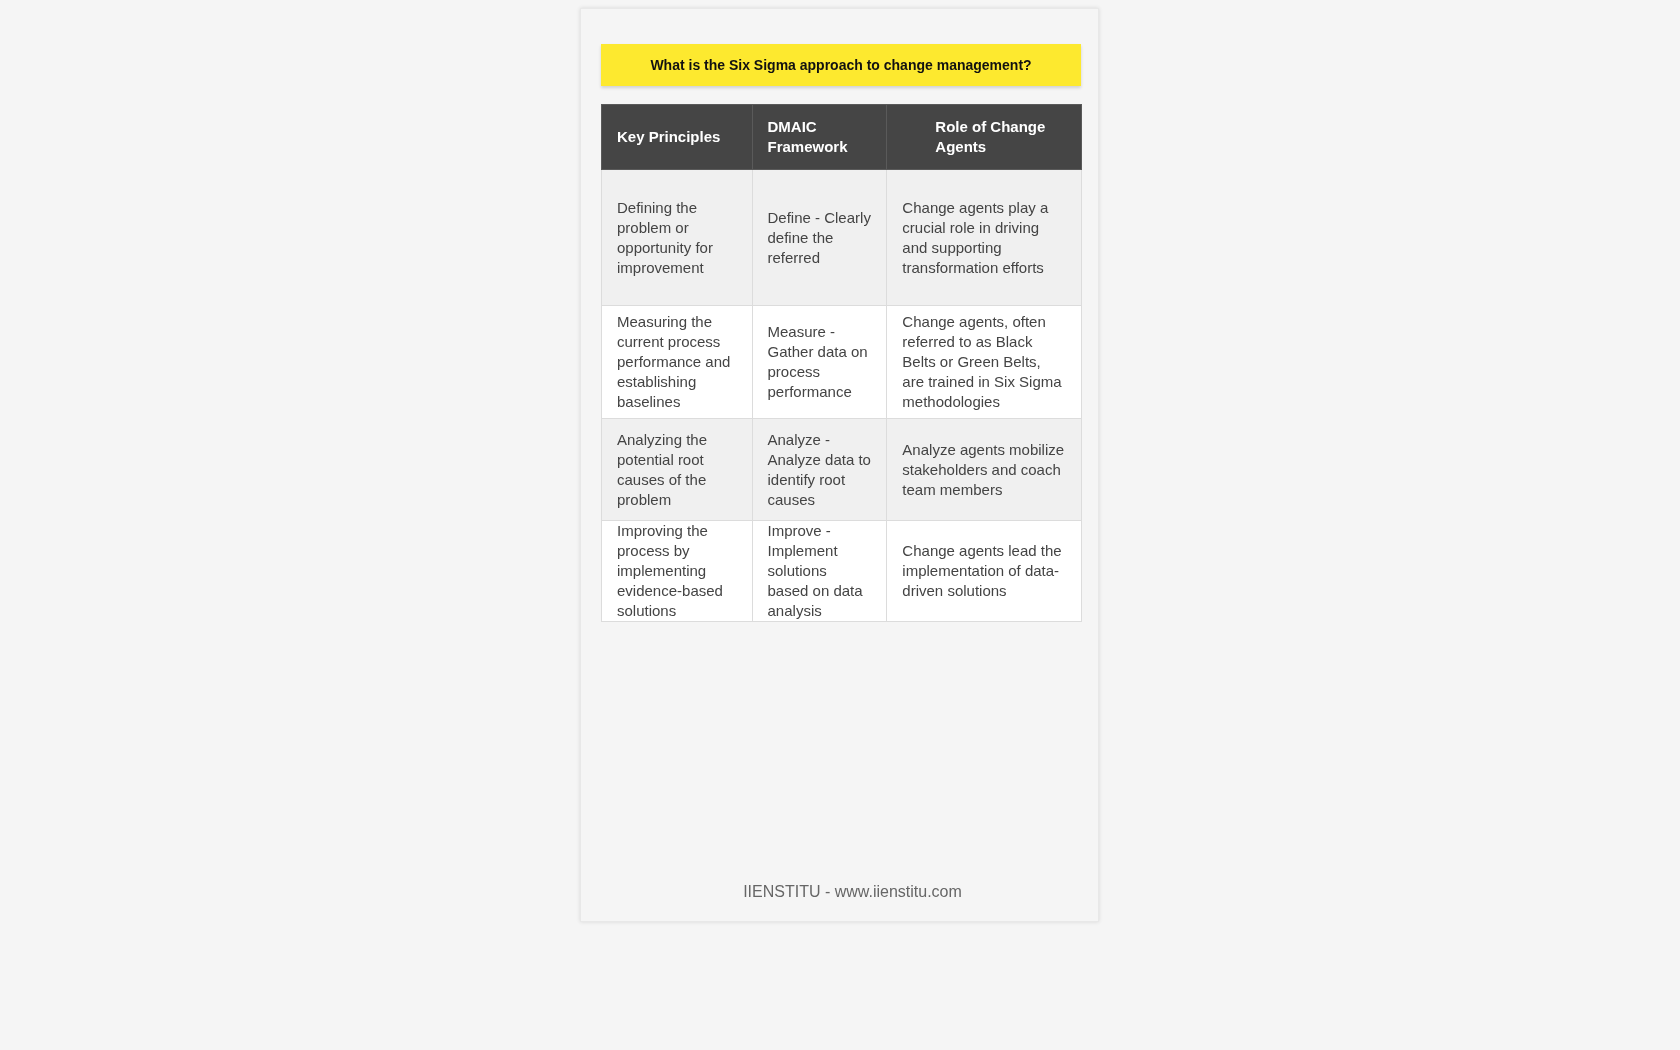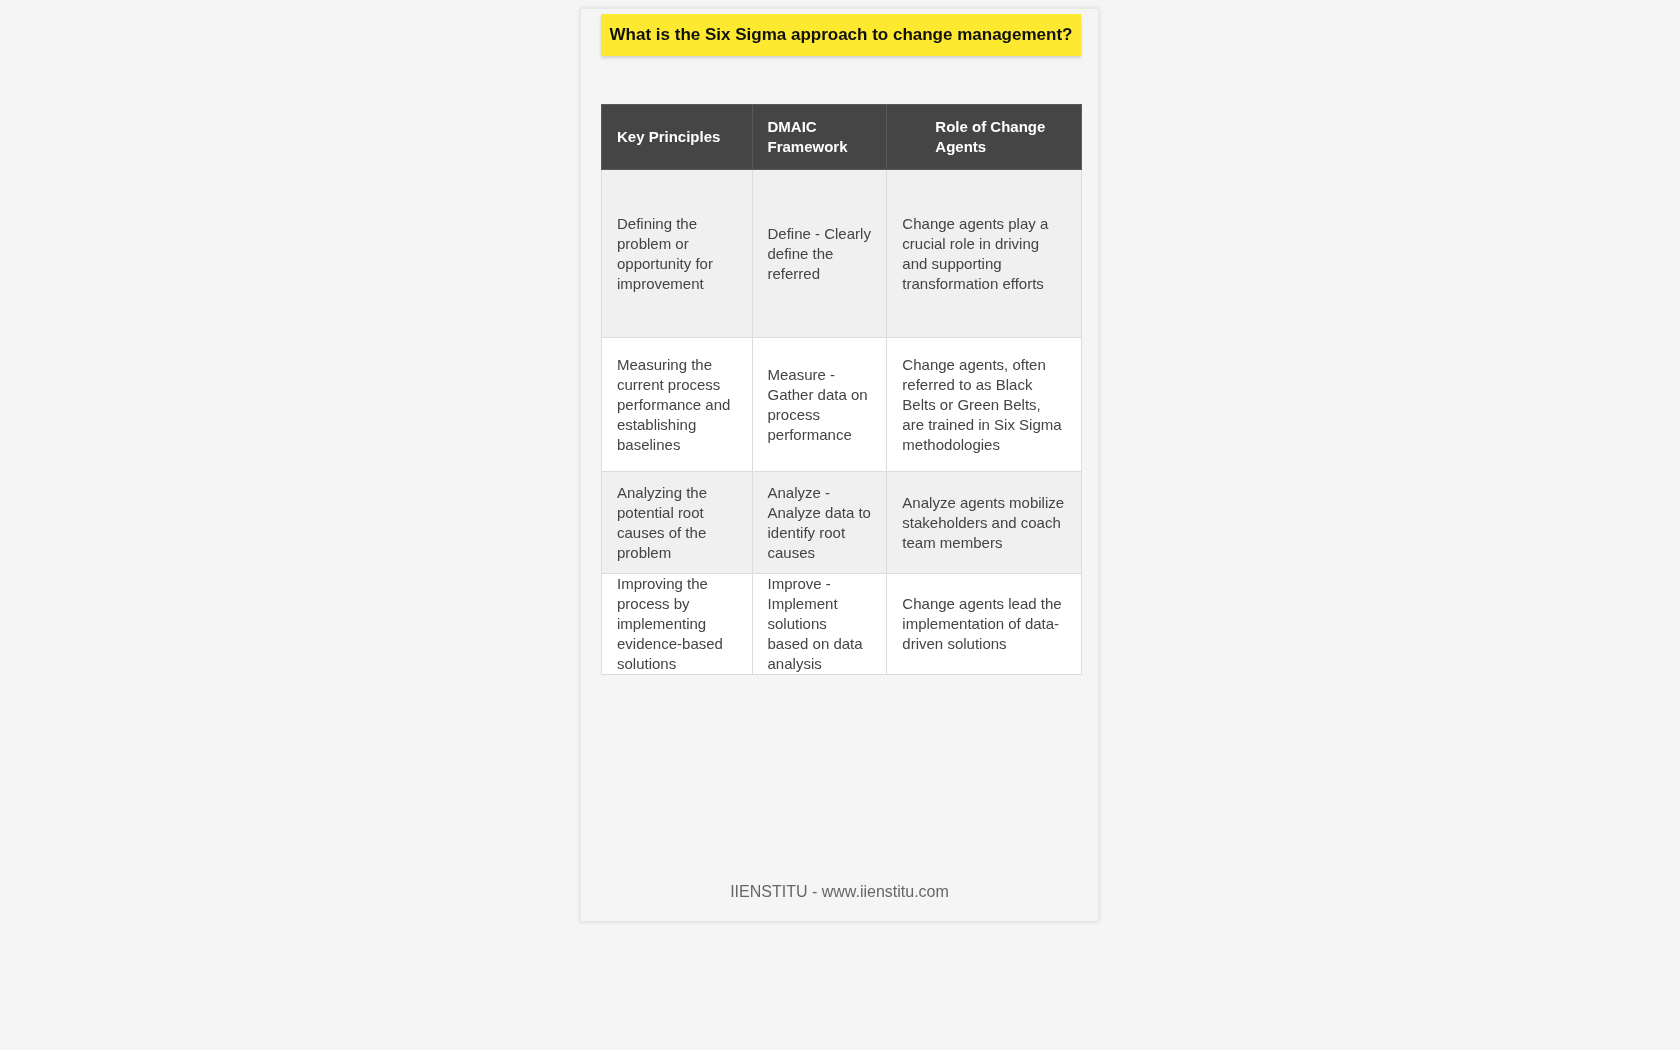--- a/index.html
+++ b/index.html
@@ -1,46 +1,46 @@
 <!DOCTYPE html>
 <html><head>
 <meta charset="utf-8">
 <style>
   html, body { margin:0; padding:0; }
   body { width:1680px; height:1050px; background:#f5f5f5; font-family:"Liberation Sans", "DejaVu Sans", sans-serif; position:relative; }
   .card { position:absolute; left:580px; top:8px; width:519px; height:914px; background:#f5f5f5; box-shadow:0 0 4px rgba(0,0,0,0.12); border:1px solid #e8e8e8; box-sizing:border-box; }
-  .question { position:absolute; left:20px; top:5px; width:480px; height:42px; background:#fde92f; box-shadow:0 2px 3px rgba(0,0,0,0.15); display:flex; align-items:center; justify-content:center; font-weight:bold; font-size:17px; color:#111; }
+  .question { position:absolute; left:20px; top:35px; width:480px; height:42px; background:#fde92f; box-shadow:0 2px 3px rgba(0,0,0,0.15); display:flex; align-items:center; justify-content:center; font-weight:bold; font-size:14px; color:#111; }
   table { position:absolute; left:20px; top:95px; width:481px; border-collapse:collapse; font-size:15px; color:#444; }
   th { background:#454545; color:#fff; text-align:left; font-weight:bold; padding:0 15px; height:64px; border:1px solid #5a5a5a; line-height:20px; }
   td { padding:0 15px; border:1px solid #dcdcdc; line-height:20px; vertical-align:middle; }
   tr.odd td { background:#f0f0f0; }
   tr.even td { background:#fff; }
   .c1 { width:129px; } .c2 { width:110px;margin-top:32px; } .c3 { width:150px;padding-left:48px; }
-  .footer { position:absolute; left:0; width:100%; top:874px; text-align:center; font-size:16px; color:#666; }
+  .footer { position:absolute; left:13px; width:100%; top:874px; text-align:center; font-size:16px; color:#666; }
 </style>
 </head>
 <body>
 
 <div class="card">
   <div class="question">What is the Six Sigma approach to change management?</div>
   <table>
     <thead>
       <tr>
         <th class="c1">Key Principles</th>
         <th class="c2">DMAIC Framework</th>
         <th class="c3">Role of Change Agents</th>
       </tr>
     </thead>
     <tbody>
-      <tr class="odd" style="height:168px">
+      <tr class="odd" style="height:136px">
         <td>Defining the problem or opportunity for improvement</td>
         <td>Define - Clearly define the referred</td>
         <td>Change agents play a crucial role in driving and supporting transformation efforts</td>
       </tr>
-      <tr class="even" style="height:134px">
+      <tr class="even" style="height:113px">
         <td>Measuring the current process performance and establishing baselines</td>
         <td>Measure - Gather data on process performance</td>
         <td>Change agents, often referred to as Black Belts or Green Belts, are trained in Six Sigma methodologies</td>
       </tr>
       <tr class="odd" style="height:102px">
         <td>Analyzing the potential root causes of the problem</td>
         <td>Analyze - Analyze data to identify root causes</td>
         <td>Analyze agents mobilize stakeholders and coach team members</td>
       </tr>
       <tr class="even" style="height:96px">

